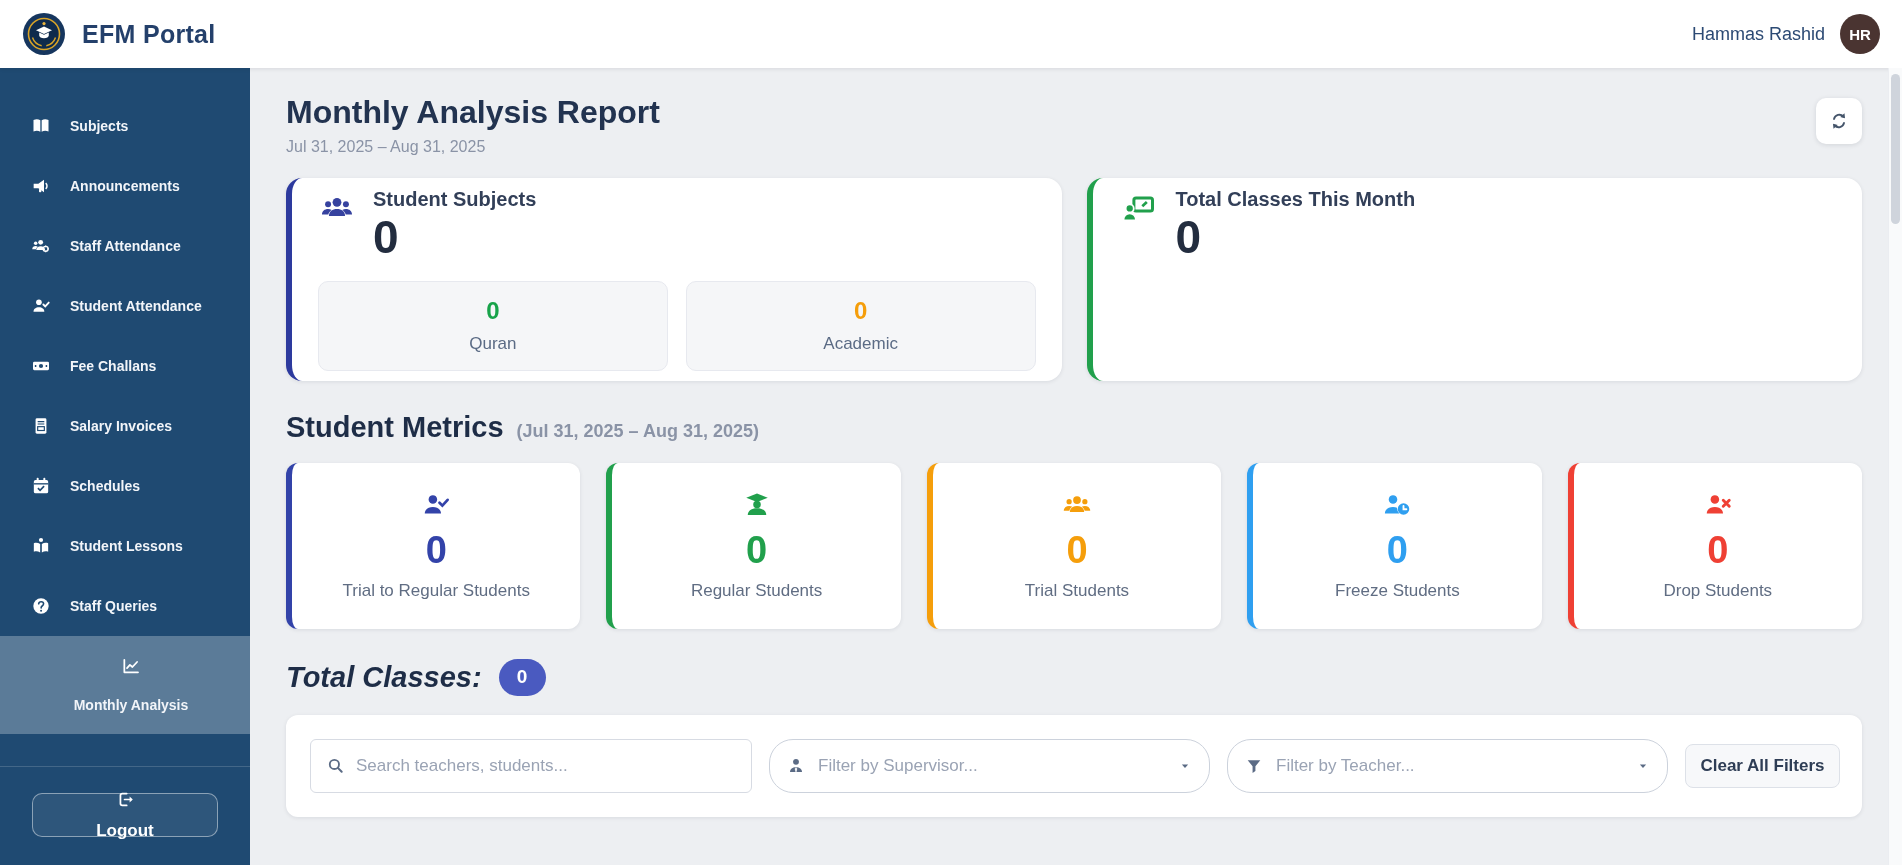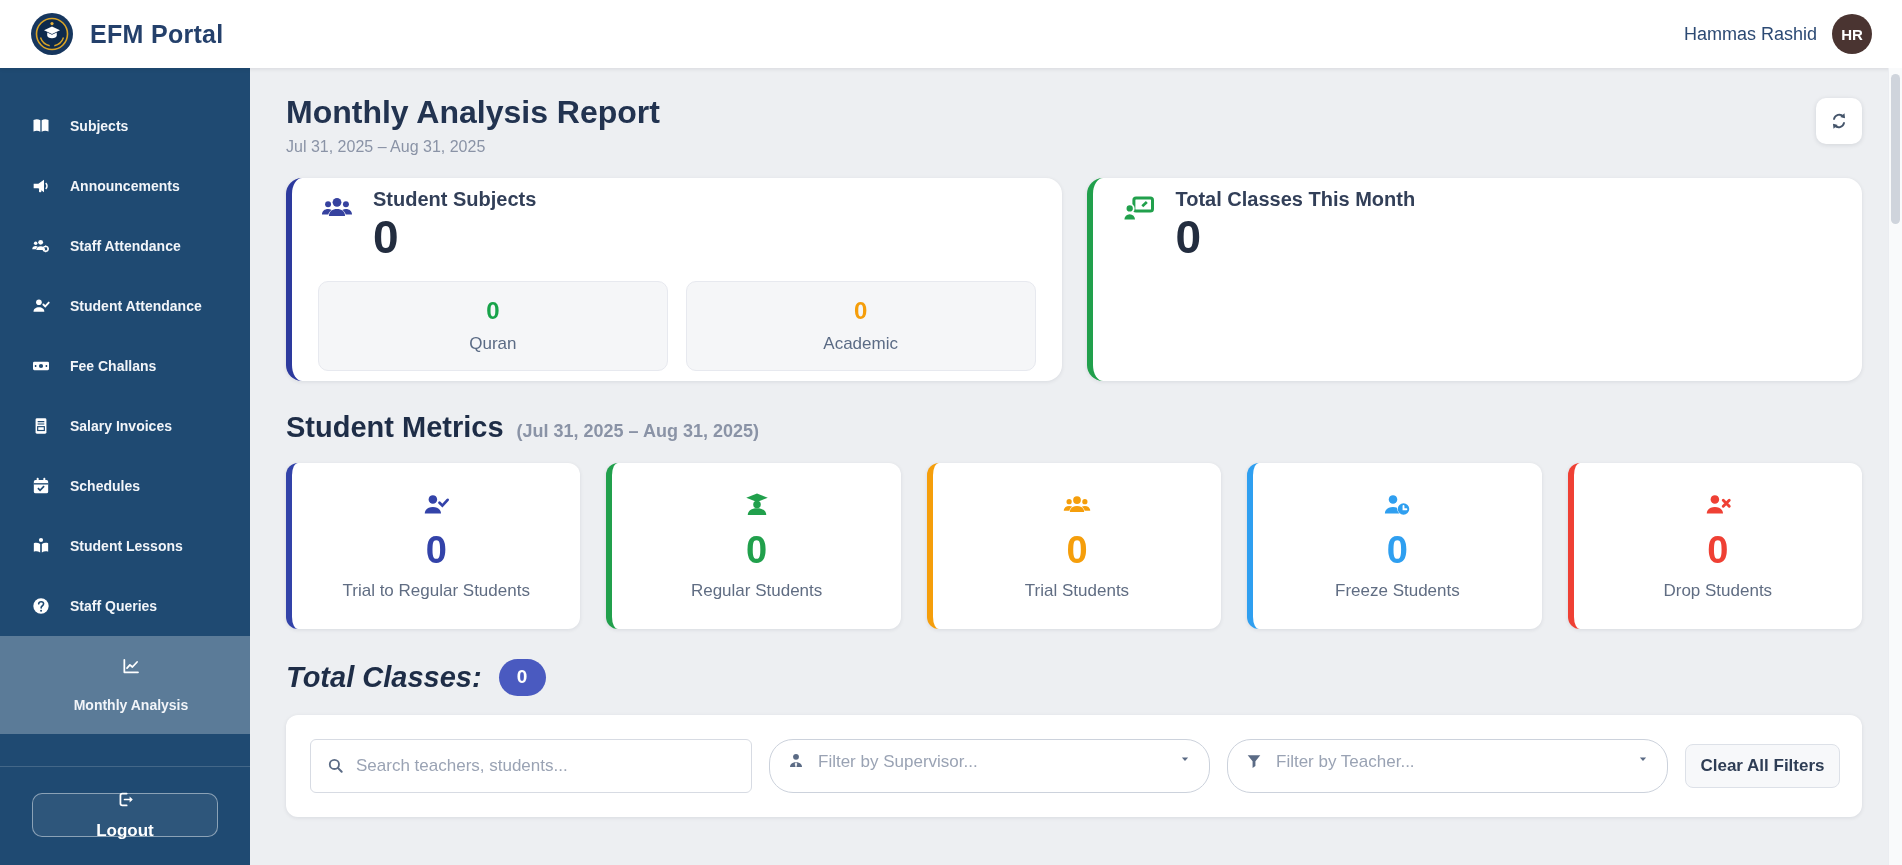--- a/index.html
+++ b/index.html
@@ -5,21 +5,21 @@
   * { margin:0; padding:0; box-sizing:border-box; }
   html,body { width:1902px; height:865px; overflow:hidden; }
   body {
     font-family:"Liberation Sans","DejaVu Sans",sans-serif;
     background:#edeff2; color:#223350; position:relative;
   }
   svg { display:block; }
 
   
   .topbar{position:absolute;top:0;left:0;right:0;height:68px;background:#fff;
-    display:flex;align-items:center;padding:0 30px;z-index:20;
+    display:flex;align-items:center;padding:0 22px;z-index:20;
     box-shadow:0 1px 4px rgba(16,24,40,.10);}
   .brand{display:flex;align-items:center;gap:16px;}
   .brand-title{font-size:25px;font-weight:800;color:#24406b;letter-spacing:.3px;}
   .topbar-right{margin-left:auto;display:flex;align-items:center;gap:15px;}
   .user-name{font-size:18px;font-weight:500;color:#2c4a74;}
   .avatar{width:40px;height:40px;border-radius:50%;background:#4a3431;color:#fff;
     font-weight:700;font-size:15px;display:flex;align-items:center;justify-content:center;cursor:pointer;}
 
   
   .sidebar{position:absolute;top:68px;left:0;bottom:0;width:250px;background:#1f4a72;
@@ -78,21 +78,21 @@
     color:#fff;font-size:19px;font-weight:700;display:flex;align-items:center;justify-content:center;}
 
   .filter-card{background:#fff;border-radius:12px;box-shadow:0 1px 4px rgba(16,24,40,.09);
     padding:24px;display:flex;align-items:center;gap:17px;}
   .search-box{flex:0 0 442px;height:54px;border:1px solid #d7dbe3;border-radius:6px;
     display:flex;align-items:center;gap:11px;padding:0 15px;color:#5b6b85;background:#fff;}
   .search-box input{border:none;outline:none;flex:1;font-size:17px;color:#43506b;
     font-family:inherit;background:transparent;}
   .search-box input::placeholder{color:#9aa3b4;}
   .select-box{flex:0 0 441px;height:54px;border:1px solid #ccd2dc;border-radius:24px;
-    display:flex;gap:13px;padding:12px 17px;cursor:pointer;background:#fff;color:#5b6b85;}
+    display:flex;align-items:center;gap:13px;padding:4px 17px;cursor:pointer;background:#fff;color:#5b6b85;}
   .select-placeholder{flex:1;font-size:17px;color:#9aa3b4;}
   .select-caret{color:#5b6b85;}
   .clear-btn{flex:0 0 155px;height:44px;background:#f7f8fa;border:1px solid #dde1e8;
     border-radius:8px;font-size:17px;font-weight:700;color:#2e3d55;cursor:pointer;font-family:inherit;}
 
   .scroll-track{position:absolute;top:68px;right:0;bottom:0;width:14px;background:#f9fafb;
     border-left:1px solid #ebedf1;z-index:30;}
   .scroll-thumb{position:absolute;top:6px;left:2px;width:9px;height:150px;border-radius:5px;background:#cfd4dc;}
 </style>
 </head>

